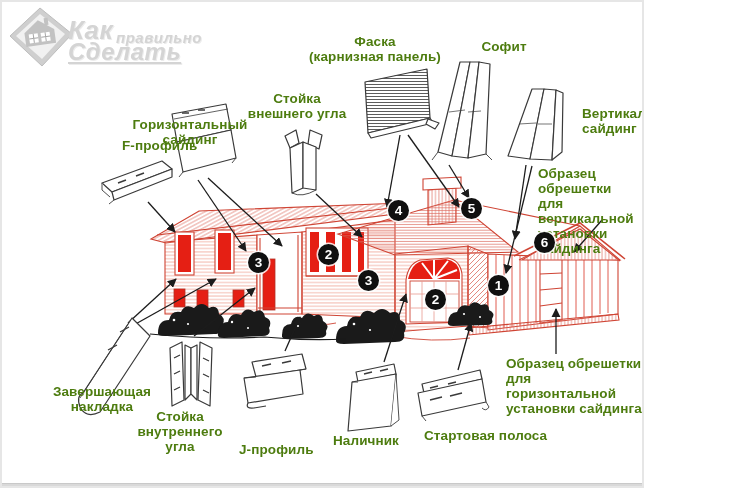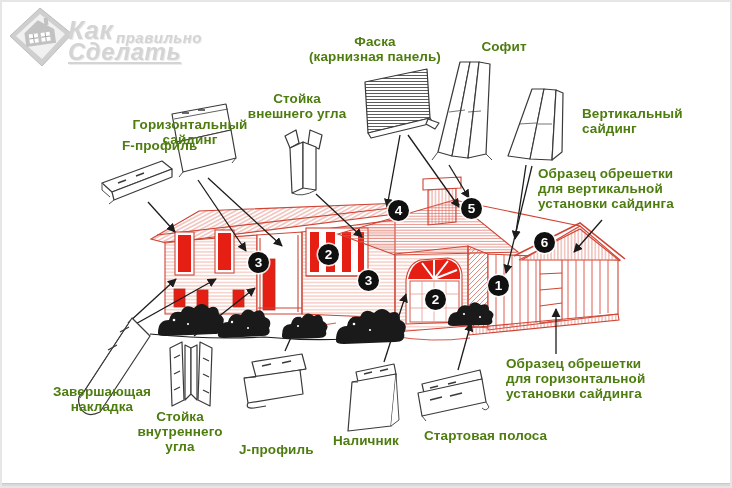--- a/index.html
+++ b/index.html
@@ -1,17 +1,17 @@
 <!DOCTYPE html>
 <html><head>
 <meta charset="utf-8">
 <style>
   html,body{margin:0;padding:0;background:#fff;}
   #canvas{
-    position:relative;width:732px;height:488px;overflow:hidden;background:#ffffff;
+    position:relative;width:644px;height:488px;overflow:hidden;background:#ffffff;
     border:2px solid #e6e6e6;box-sizing:border-box;
     font-family:"Liberation Sans", sans-serif;
     padding-left:41px;
   }
   #art{position:absolute;left:0;top:0;}
   .lbl{
     position:absolute;font-weight:bold;font-size:13.5px;line-height:15px;
     color:#4d7c0f;white-space:pre-line;letter-spacing:0.1px;
   }
   .c{text-align:center;}

